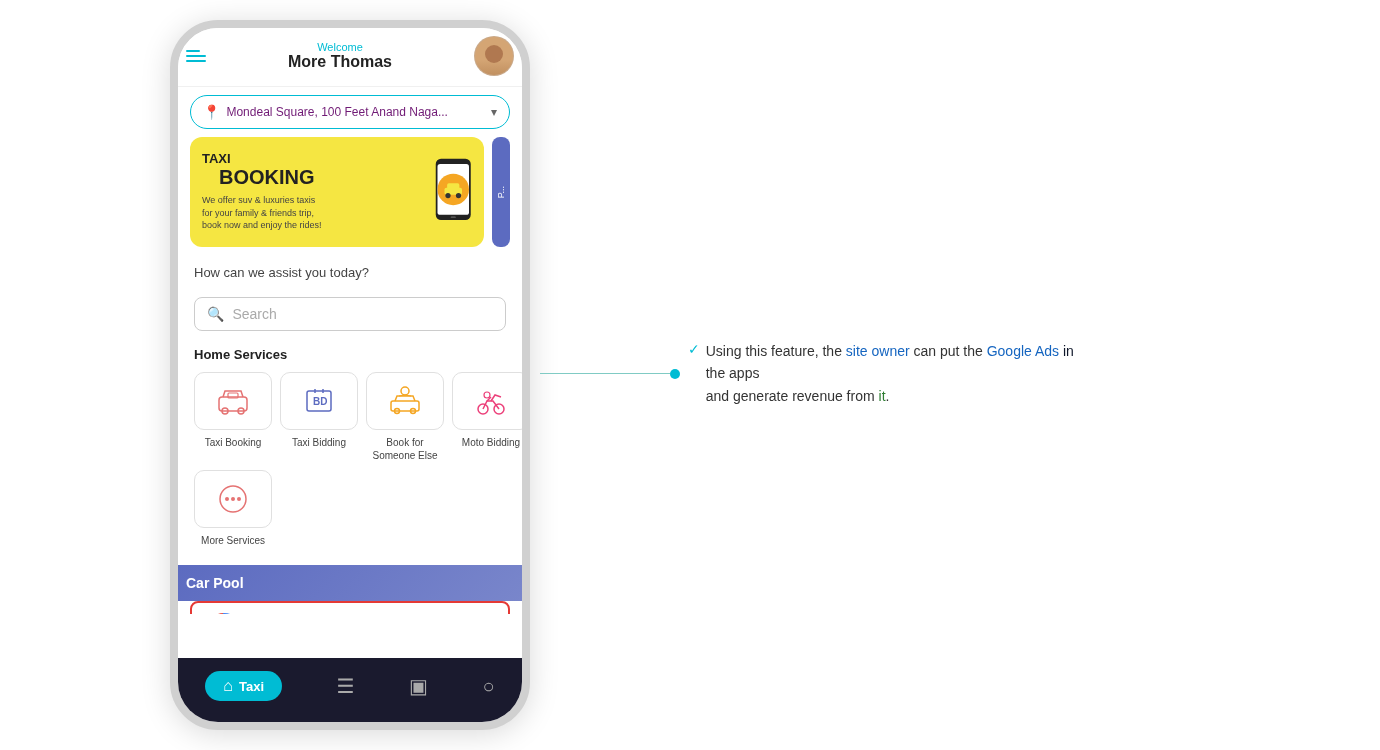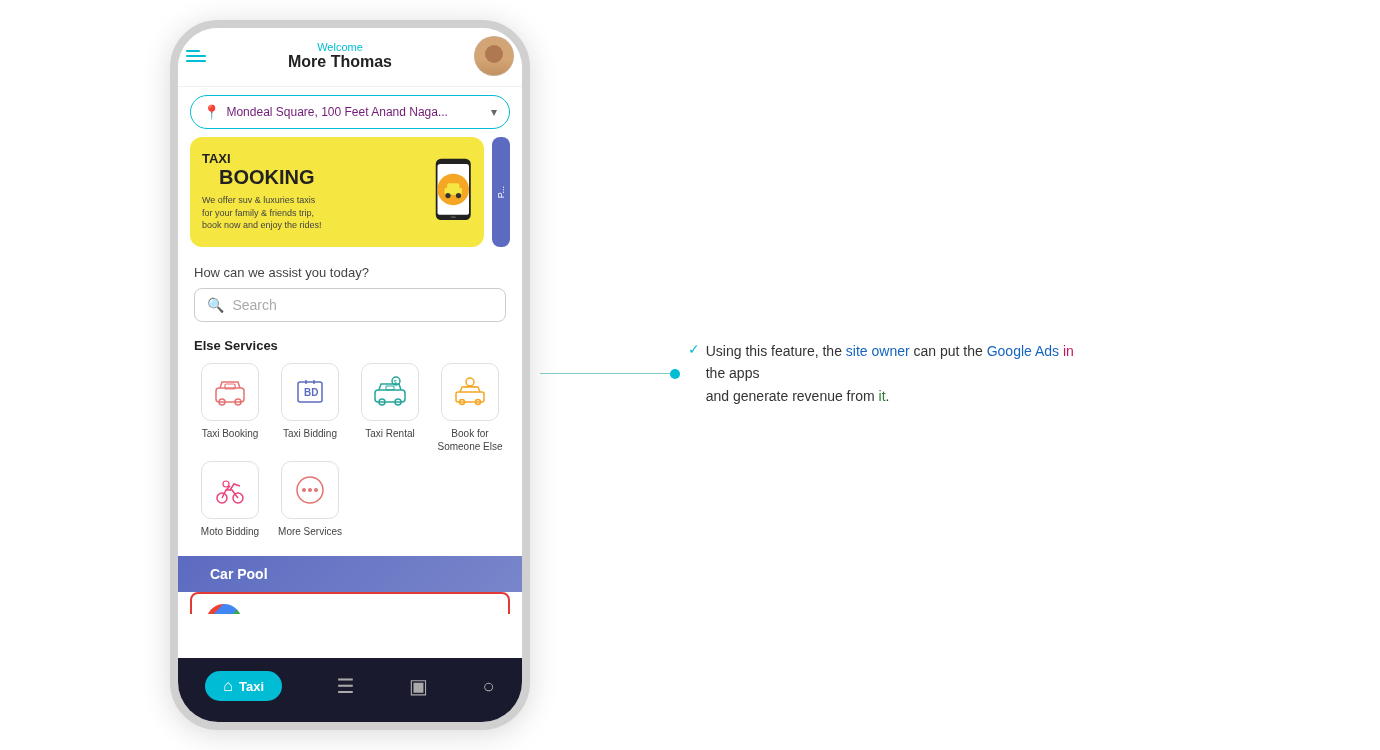--- a/index.html
+++ b/index.html
@@ -228,21 +228,21 @@
       justify-content: center;
     }
 
     
     .assist-section {
       padding: 10px 16px 6px;
     }
     .assist-title {
       font-size: 13px;
       color: #444;
-      margin-bottom: 8px;
+      margin-bottom: 17px;
     }
     .search-bar {
       border: 1.5px solid #ccc;
       border-radius: 8px;
       padding: 8px 12px;
       display: flex;
       align-items: center;
       gap: 8px;
       cursor: text;
     }
@@ -271,41 +271,41 @@
       gap: 8px;
     }
     .service-item {
       display: flex;
       flex-direction: column;
       align-items: center;
       gap: 6px;
       cursor: pointer;
     }
     .service-icon-box {
-      width: 58px;
+      width: 78px;
       height: 58px;
       border: 1.5px solid #e0e0e0;
       border-radius: 10px;
       display: flex;
       align-items: center;
       justify-content: center;
       background: #fff;
     }
     .service-label {
       font-size: 10px;
       color: #444;
       text-align: center;
       line-height: 1.3;
     }
 
     
     .carpool-section {
       margin-top: 8px;
       background: linear-gradient(135deg, #5c6bc0, #7986cb);
-      padding: 10px 32px;
+      padding: 10px 8px;
       display: flex;
       align-items: center;
       gap: 8px;
     }
     .carpool-label {
       font-size: 14px;
       font-weight: 600;
       color: #fff;
     }
 
@@ -417,21 +417,21 @@
       font-size: 14px;
       color: #333;
       line-height: 1.6;
     }
     .annotation-text .highlight-blue {
       color: #1565c0;
       font-weight: 400;
       text-align: center;
     }
     .annotation-text .highlight-red {
-      color: #be185d;
+      color: #0f172a;
       font-weight: 500;
     }
     .annotation-text .highlight-green {
       color: #2e7d32;
       font-weight: 500;
     }
   </style>
 </head>
 <body>
 
@@ -492,21 +492,21 @@
 
       <div class="assist-section">
         <div class="assist-title">How can we assist you today?</div>
         <div class="search-bar">
           <span class="search-icon-wrap">🔍</span>
           <span class="search-placeholder">Search</span>
         </div>
       </div>
 
       <div class="services-section">
-        <div class="services-title">Else Services</div>
+        <div class="services-title">Home Services</div>
         <div class="services-grid">
 
           <div class="service-item">
             <div class="service-icon-box">
               <svg width="36" height="36" viewBox="0 0 36 36">
                 <rect x="4" y="14" width="28" height="14" rx="3" fill="none" stroke="#e57373" stroke-width="1.5"></rect>
                 <path d="M8 14 L10 8 L26 8 L28 14" fill="none" stroke="#e57373" stroke-width="1.5"></path>
                 <circle cx="10" cy="28" r="3" fill="none" stroke="#e57373" stroke-width="1.5"></circle>
                 <circle cx="26" cy="28" r="3" fill="none" stroke="#e57373" stroke-width="1.5"></circle>
                 <rect x="13" y="10" width="10" height="5" rx="1" fill="none" stroke="#e57373" stroke-width="1.2"></rect>
@@ -520,34 +520,20 @@
               <svg width="36" height="36" viewBox="0 0 36 36">
                 <rect x="6" y="8" width="24" height="20" rx="2" fill="none" stroke="#5c6bc0" stroke-width="1.5"></rect>
                 <text x="12" y="22" font-size="10" font-weight="700" fill="#5c6bc0">BD</text>
                 <line x1="14" y1="6" x2="14" y2="10" stroke="#5c6bc0" stroke-width="1.5"></line>
                 <line x1="22" y1="6" x2="22" y2="10" stroke="#5c6bc0" stroke-width="1.5"></line>
               </svg>
             </div>
             <span class="service-label">Taxi Bidding</span>
           </div>
 
-          <div class="service-item">
-            <div class="service-icon-box">
-              <svg width="36" height="36" viewBox="0 0 36 36">
-                <rect x="3" y="16" width="30" height="12" rx="3" fill="none" stroke="#26a69a" stroke-width="1.5"></rect>
-                <path d="M7 16 L9 10 L27 10 L29 16" fill="none" stroke="#26a69a" stroke-width="1.5"></path>
-                <circle cx="10" cy="28" r="3" fill="none" stroke="#26a69a" stroke-width="1.5"></circle>
-                <circle cx="26" cy="28" r="3" fill="none" stroke="#26a69a" stroke-width="1.5"></circle>
-                <path d="M14 12 L22 12 L22 16 L14 16Z" fill="none" stroke="#26a69a" stroke-width="1"></path>
-                <circle cx="24" cy="7" r="4" fill="none" stroke="#26a69a" stroke-width="1.5"></circle>
-                <text x="21.5" y="9.5" font-size="6" fill="#26a69a">$</text>
-              </svg>
-            </div>
-            <span class="service-label">Taxi Rental</span>
-          </div>
 
 
 
           <div class="service-item">
             <div class="service-icon-box">
               <svg width="36" height="36" viewBox="0 0 36 36">
                 <rect x="4" y="18" width="28" height="10" rx="2" fill="none" stroke="#f5a623" stroke-width="1.5"></rect>
                 <path d="M8 18 L10 13 L26 13 L28 18" fill="none" stroke="#f5a623" stroke-width="1.5"></path>
                 <circle cx="10" cy="28" r="2.5" fill="none" stroke="#f5a623" stroke-width="1.5"></circle>
                 <circle cx="26" cy="28" r="2.5" fill="none" stroke="#f5a623" stroke-width="1.5"></circle>

